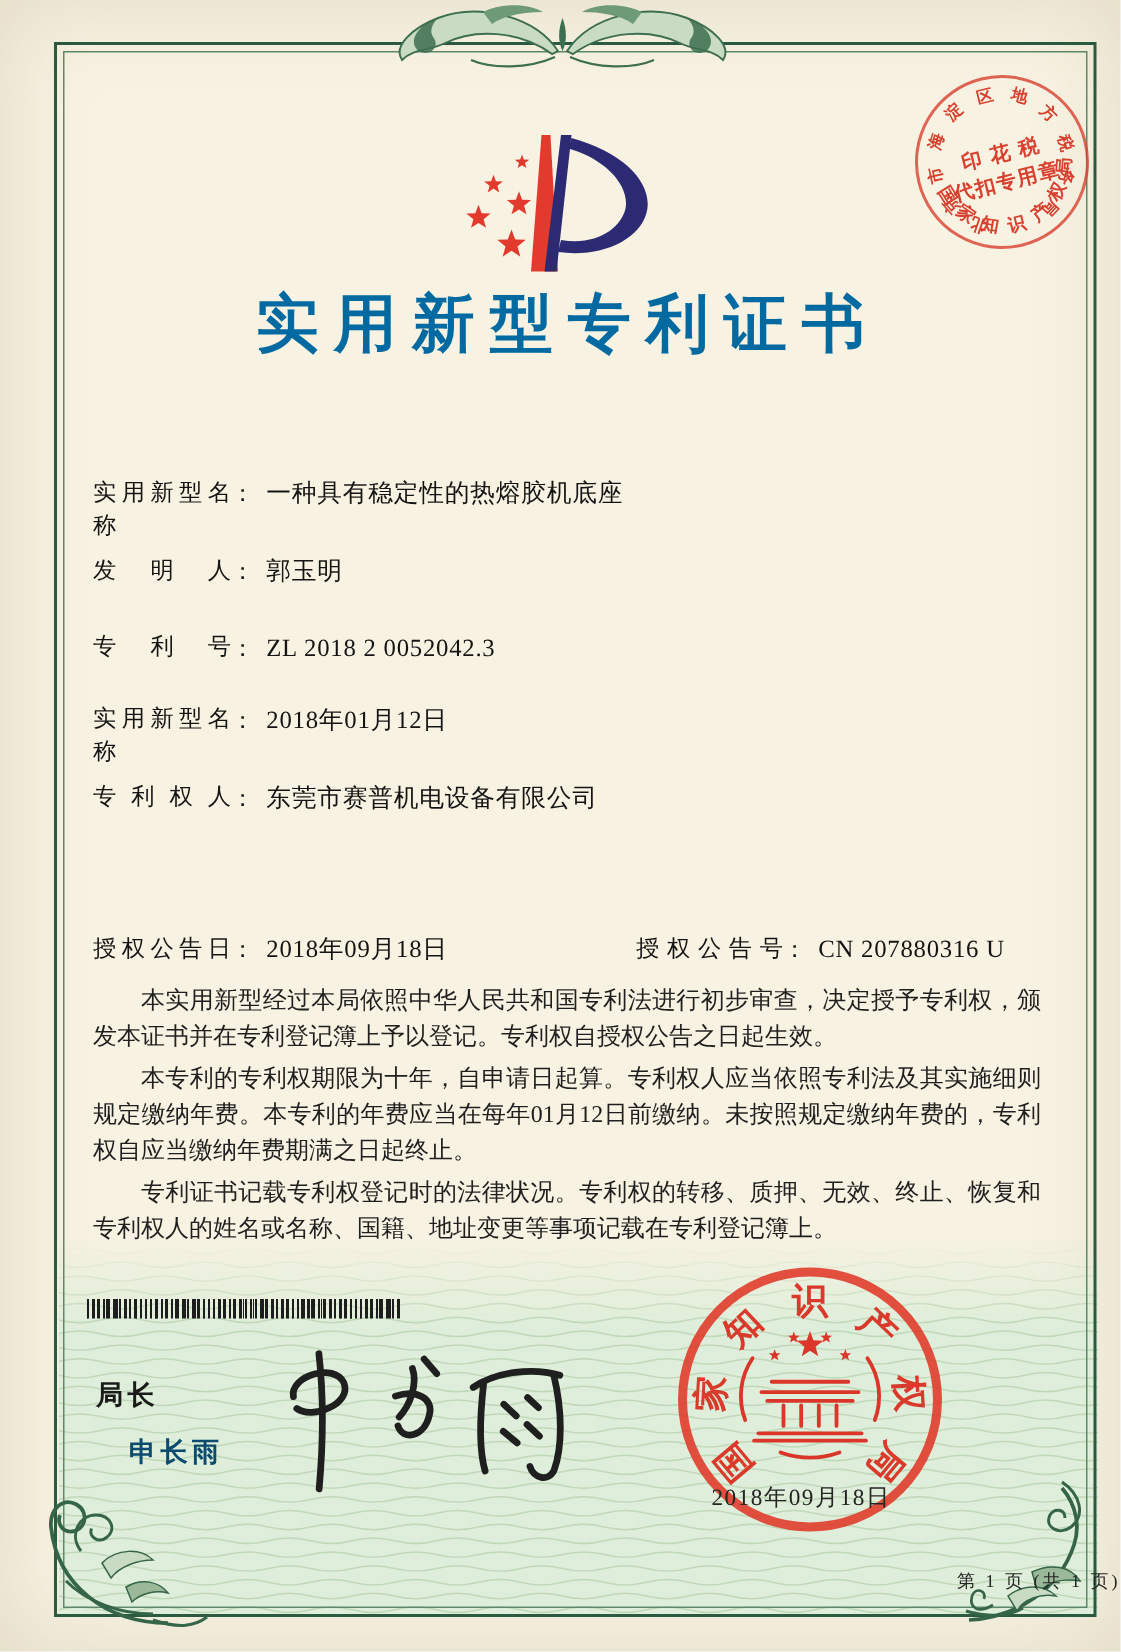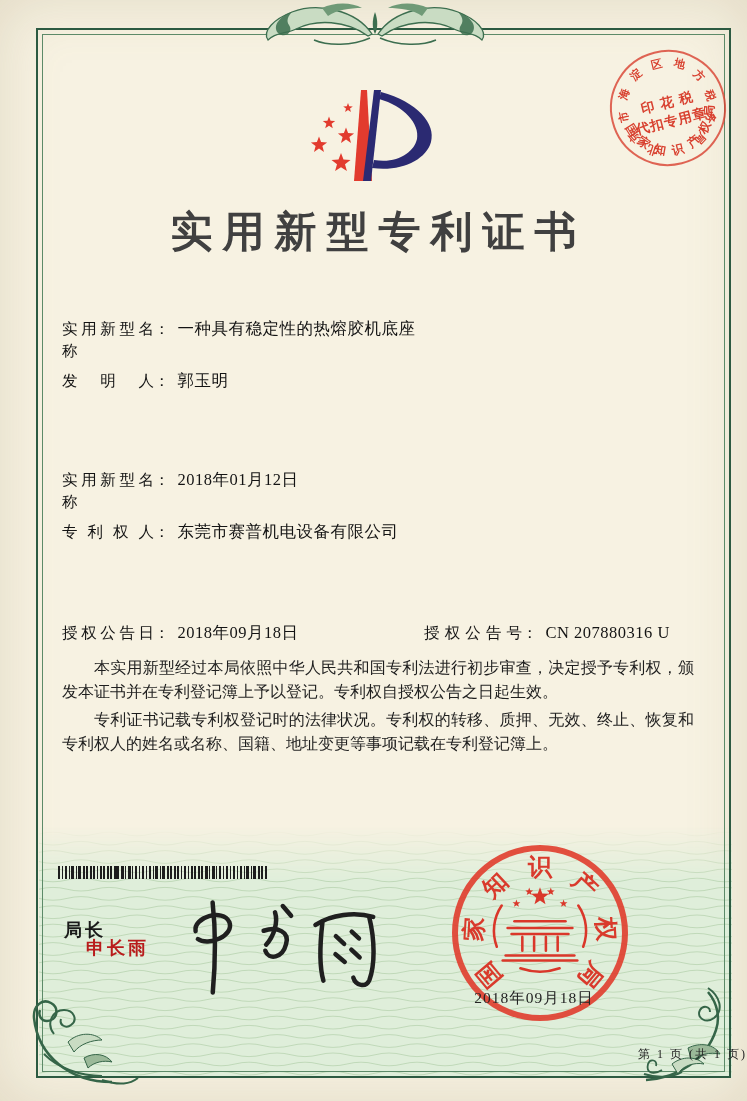--- a/index.html
+++ b/index.html
@@ -20,44 +20,44 @@
     background:#dfeeda;
     -webkit-mask-image:linear-gradient(180deg,transparent 0,#000 55px);
     mask-image:linear-gradient(180deg,transparent 0,#000 55px);}
   .green-band svg{position:absolute; inset:0; width:100%; height:100%;}
   .wave{fill:none; stroke:#b5d1ad; stroke-width:1; opacity:.75;}
 
   .cert-no{position:absolute; left:66px; top:92px; font-size:17px; letter-spacing:2px; color:#151515;}
 
   .logo{position:absolute; left:298px; top:82px; width:150px; height:110px;}
 
-  .title{position:absolute; left:0; top:204px; width:100%; margin:0; text-align:center;
-    font-size:42px; font-weight:bold; letter-spacing:10px; text-indent:10px; color:#404040;}
+  .title{position:absolute; left:0; top:188px; width:100%; margin:0; text-align:center;
+    font-size:42px; font-weight:bold; letter-spacing:10px; text-indent:10px; color:#0369a1;}
 
   .frow{position:absolute; left:62px; width:632px; font-size:16px; line-height:22px; color:#141414;}
   .frow.addr{width:560px; line-height:26px;}
   .flabel{display:inline-block; width:92px; text-align:justify; text-align-last:justify; font-size:15.5px; vertical-align:top;}
   .fcolon{display:inline-block; margin-right:8px; font-size:15.5px;}
   .fvalue{font-size:16.5px; letter-spacing:.5px;}
   .grant-right{position:absolute; left:362px; top:0; white-space:nowrap;}
 
   .body-text{position:absolute; left:62px; top:656px; width:632px;
     font-size:16px; line-height:24px; text-align:justify; color:#1f1f1f;}
   .body-text p{margin:0 0 4px 0; text-indent:2em;}
 
   .barcode{position:absolute; left:58px; top:866px; width:210px; height:13px;
     background:
       repeating-linear-gradient(90deg,#1d1d1d 0 1.5px,transparent 1.5px 3.5px),
       repeating-linear-gradient(90deg,#1d1d1d 0 1px,transparent 1px 6.5px);
   }
 
   .signer-title{position:absolute; left:64px; top:918px; font-size:18px; font-weight:600;
     font-family:"Liberation Sans","DejaVu Sans",sans-serif; color:#1a1a1a; letter-spacing:3px;}
-  .signer-name{position:absolute; left:64px; top:936px; font-size:18px; font-weight:600;
-    font-family:"Liberation Sans","DejaVu Sans",sans-serif; color:#b91c1c; letter-spacing:3px;padding-left:22px;}
+  .signer-name{position:absolute; left:64px; top:956px; font-size:18px; font-weight:600;
+    font-family:"Liberation Sans","DejaVu Sans",sans-serif; color:#0c4a6e; letter-spacing:3px;padding-left:22px;}
   .signature{position:absolute; left:180px; top:886px; width:215px; height:115px;}
 
   
   .seal{position:absolute; left:452px; top:845px; width:176px; height:176px;
     border:6px solid rgba(224,56,40,.88); border-radius:50%; box-sizing:border-box;}
   .ringbox{position:absolute; inset:-6px;}
   .arc-ch{position:absolute; font-weight:bold; color:#d93a2c; font-family:"Liberation Serif","DejaVu Serif",serif;}
   .emblem{position:absolute; left:28px; top:24px; width:108px; height:112px;}
   .seal-date{position:absolute; left:444px; top:988px; width:180px; text-align:center;
     font-size:15.5px; letter-spacing:1px; color:#242424;}
@@ -167,35 +167,39 @@
   </svg>
 
   <h1 class="title">实用新型专利证书</h1>
 
   <div class="frow" style="top:318px">
     <span class="flabel">实用新型名称</span><span class="fcolon">：</span><span class="fvalue">一种具有稳定性的热熔胶机底座</span>
   </div>
   <div class="frow" style="top:370px">
     <span class="flabel">发明人</span><span class="fcolon">：</span><span class="fvalue">郭玉明</span>
   </div>
+  <div class="frow" style="top:421px">
+    <span class="flabel">专利号</span><span class="fcolon">：</span><span class="fvalue">ZL 2018 2 0052042.3</span>
+  </div>
   <div class="frow" style="top:469px">
     <span class="flabel">实用新型名称</span><span class="fcolon">：</span><span class="fvalue">2018年01月12日</span>
   </div>
   <div class="frow" style="top:521px">
     <span class="flabel">专利权人</span><span class="fcolon">：</span><span class="fvalue">东莞市赛普机电设备有限公司</span>
   </div>
   <div class="frow" style="top:622px; position:absolute;">
     <span class="flabel">授权公告日</span><span class="fcolon">：</span><span class="fvalue">2018年09月18日</span>
     <span class="grant-right">
       <span class="flabel" style="width:98px">授权公告号</span><span class="fcolon">：</span><span class="fvalue">CN 207880316 U</span>
     </span>
   </div>
 
   <div class="body-text">
     <p>本实用新型经过本局依照中华人民共和国专利法进行初步审查，决定授予专利权，颁发本证书并在专利登记簿上予以登记。专利权自授权公告之日起生效。</p>
+    <p>本专利的专利权期限为十年，自申请日起算。专利权人应当依照专利法及其实施细则规定缴纳年费。本专利的年费应当在每年01月12日前缴纳。未按照规定缴纳年费的，专利权自应当缴纳年费期满之日起终止。</p>
     <p>专利证书记载专利权登记时的法律状况。专利权的转移、质押、无效、终止、恢复和专利权人的姓名或名称、国籍、地址变更等事项记载在专利登记簿上。</p>
   </div>
 
   <div class="barcode"></div>
 
   <div class="signer-title">局长</div>
   <div class="signer-name">申长雨</div>
 
   <svg class="signature" viewBox="0 0 215 115" xmlns="http://www.w3.org/2000/svg">
     <g stroke="#1f1f1f" stroke-width="4.5" fill="none" stroke-linecap="round" stroke-linejoin="round" transform="rotate(-2 105 55)">

